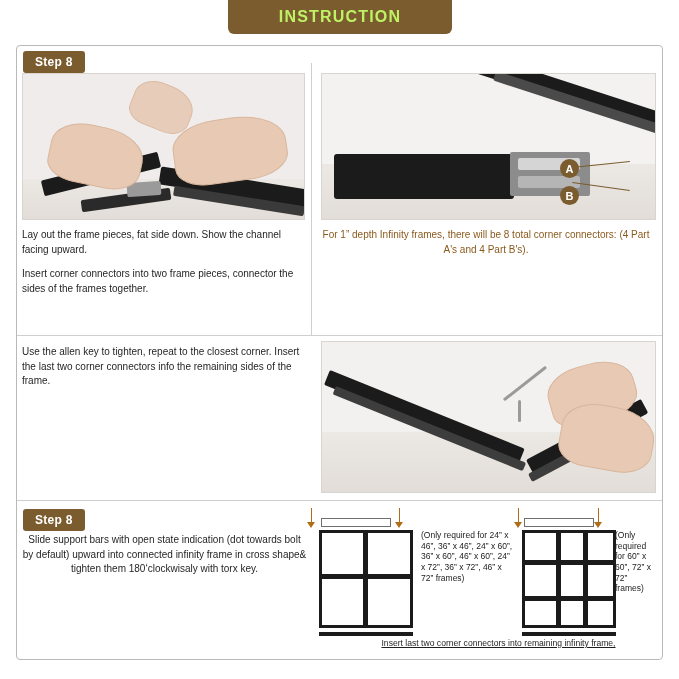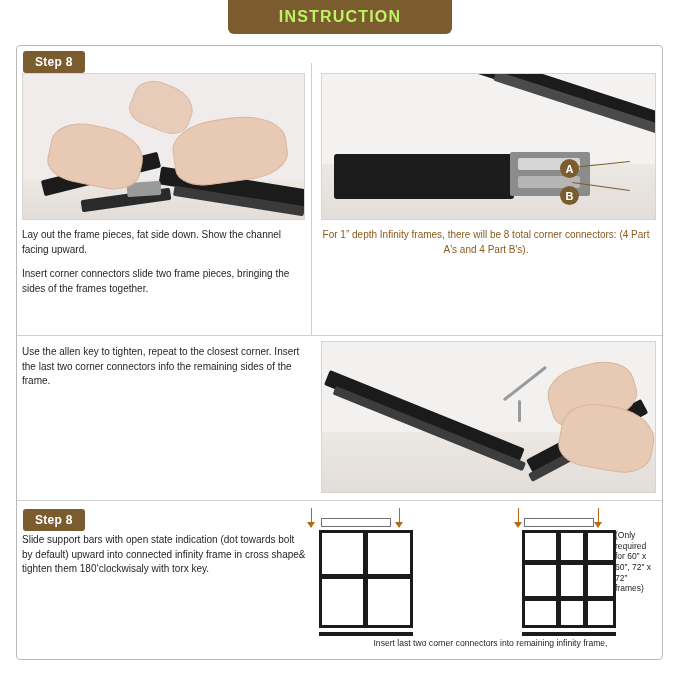--- a/index.html
+++ b/index.html
@@ -143,21 +143,21 @@
     line-height: 1.45;
     color: #1f1f1f;
   }
   .text-block p { margin: 0 0 10px 0; }
   .text-block p:last-child { margin-bottom: 0; }
   .accent { color: #8a5a1d; }
 
   #text-left-top   { left: 22px;  top: 228px; width: 280px; }
   #text-right-top  { left: 321px; top: 228px; width: 330px; text-align: center; }
   #text-left-mid   { left: 22px;  top: 345px; width: 285px; }
-  #text-step2      { left: 22px;  top: 533px; width: 285px; }
+  #text-step2      { left: 22px;  top: 533px; width: 285px; text-align: center; }
 
   
   #step2-diagram {
     position: absolute;
     left: 311px;
     top: 508px;
     width: 351px;
     height: 148px;
   }
   .arrow-down {
@@ -243,21 +243,21 @@
   <div class="leader" style="left:250px; top:90px; width:58px; transform:rotate(-6deg);"></div>
   <div class="leader" style="left:250px; top:112px; width:58px; transform:rotate(8deg);"></div>
   <div class="callout" style="left:238px; top:85px;">A</div>
   <div class="callout" style="left:238px; top:112px;">B</div>
 </div>
 
 <div id="divider-v"></div>
 
 <div class="text-block" id="text-left-top">
   <p>Lay out the frame pieces, fat side down. Show the channel facing upward.</p>
-  <p>Insert corner connectors slide two frame pieces, bringing the sides of the frames together.</p>
+  <p>Insert corner connectors into two frame pieces, connector the sides of the frames together.</p>
 </div>
 
 <div class="text-block" id="text-right-top">
   <p class="accent">For 1” depth Infinity frames, there will be 8 total corner connectors: (4 Part A's and 4 Part B's).</p>
 </div>
 
 <div class="divider" id="divider-1"></div>
 
 <div class="text-block" id="text-left-mid">
   <p>Use the allen key to tighten, repeat to the closest corner. Insert the last two corner connectors info the remaining sides of the frame.</p>
@@ -308,16 +308,17 @@
   <div class="frame-bar" style="left:52px; top:22px; width:5px; height:98px;"></div>
   <div class="frame-bar" style="left:8px; top:124px; width:94px; height:4px;"></div>
 
   <div class="frame-box" style="left:211px; top:22px; width:94px; height:98px;"></div>
   <div class="frame-bar" style="left:211px; top:52px; width:94px; height:5px;"></div>
   <div class="frame-bar" style="left:211px; top:88px; width:94px; height:5px;"></div>
   <div class="frame-bar" style="left:245px; top:22px; width:5px; height:98px;"></div>
   <div class="frame-bar" style="left:272px; top:22px; width:5px; height:98px;"></div>
   <div class="frame-bar" style="left:211px; top:124px; width:94px; height:4px;"></div>
 
+  <div class="note-text" style="left:110px; top:22px; width:92px;">(Only required for 24” x 46”, 36” x 46”, 24” x 60”, 36” x 60”, 46” x 60”, 24” x 72”, 36” x 72”, 46” x 72” frames)</div>
   <div class="note-text" style="left:304px; top:22px; width:38px;">(Only required for 60” x 60”, 72” x 72” frames)</div>
 
-  <div class="caption-text" style="left:4px; top:130px; width:351px;">Insert last two corner connectors into remaining infinity frame,</div>
+  <div class="caption-text" style="left:12px; top:130px; width:351px;text-decoration:underline;">Insert last two corner connectors into remaining infinity frame,</div>
 </div>
 
 </body></html>

